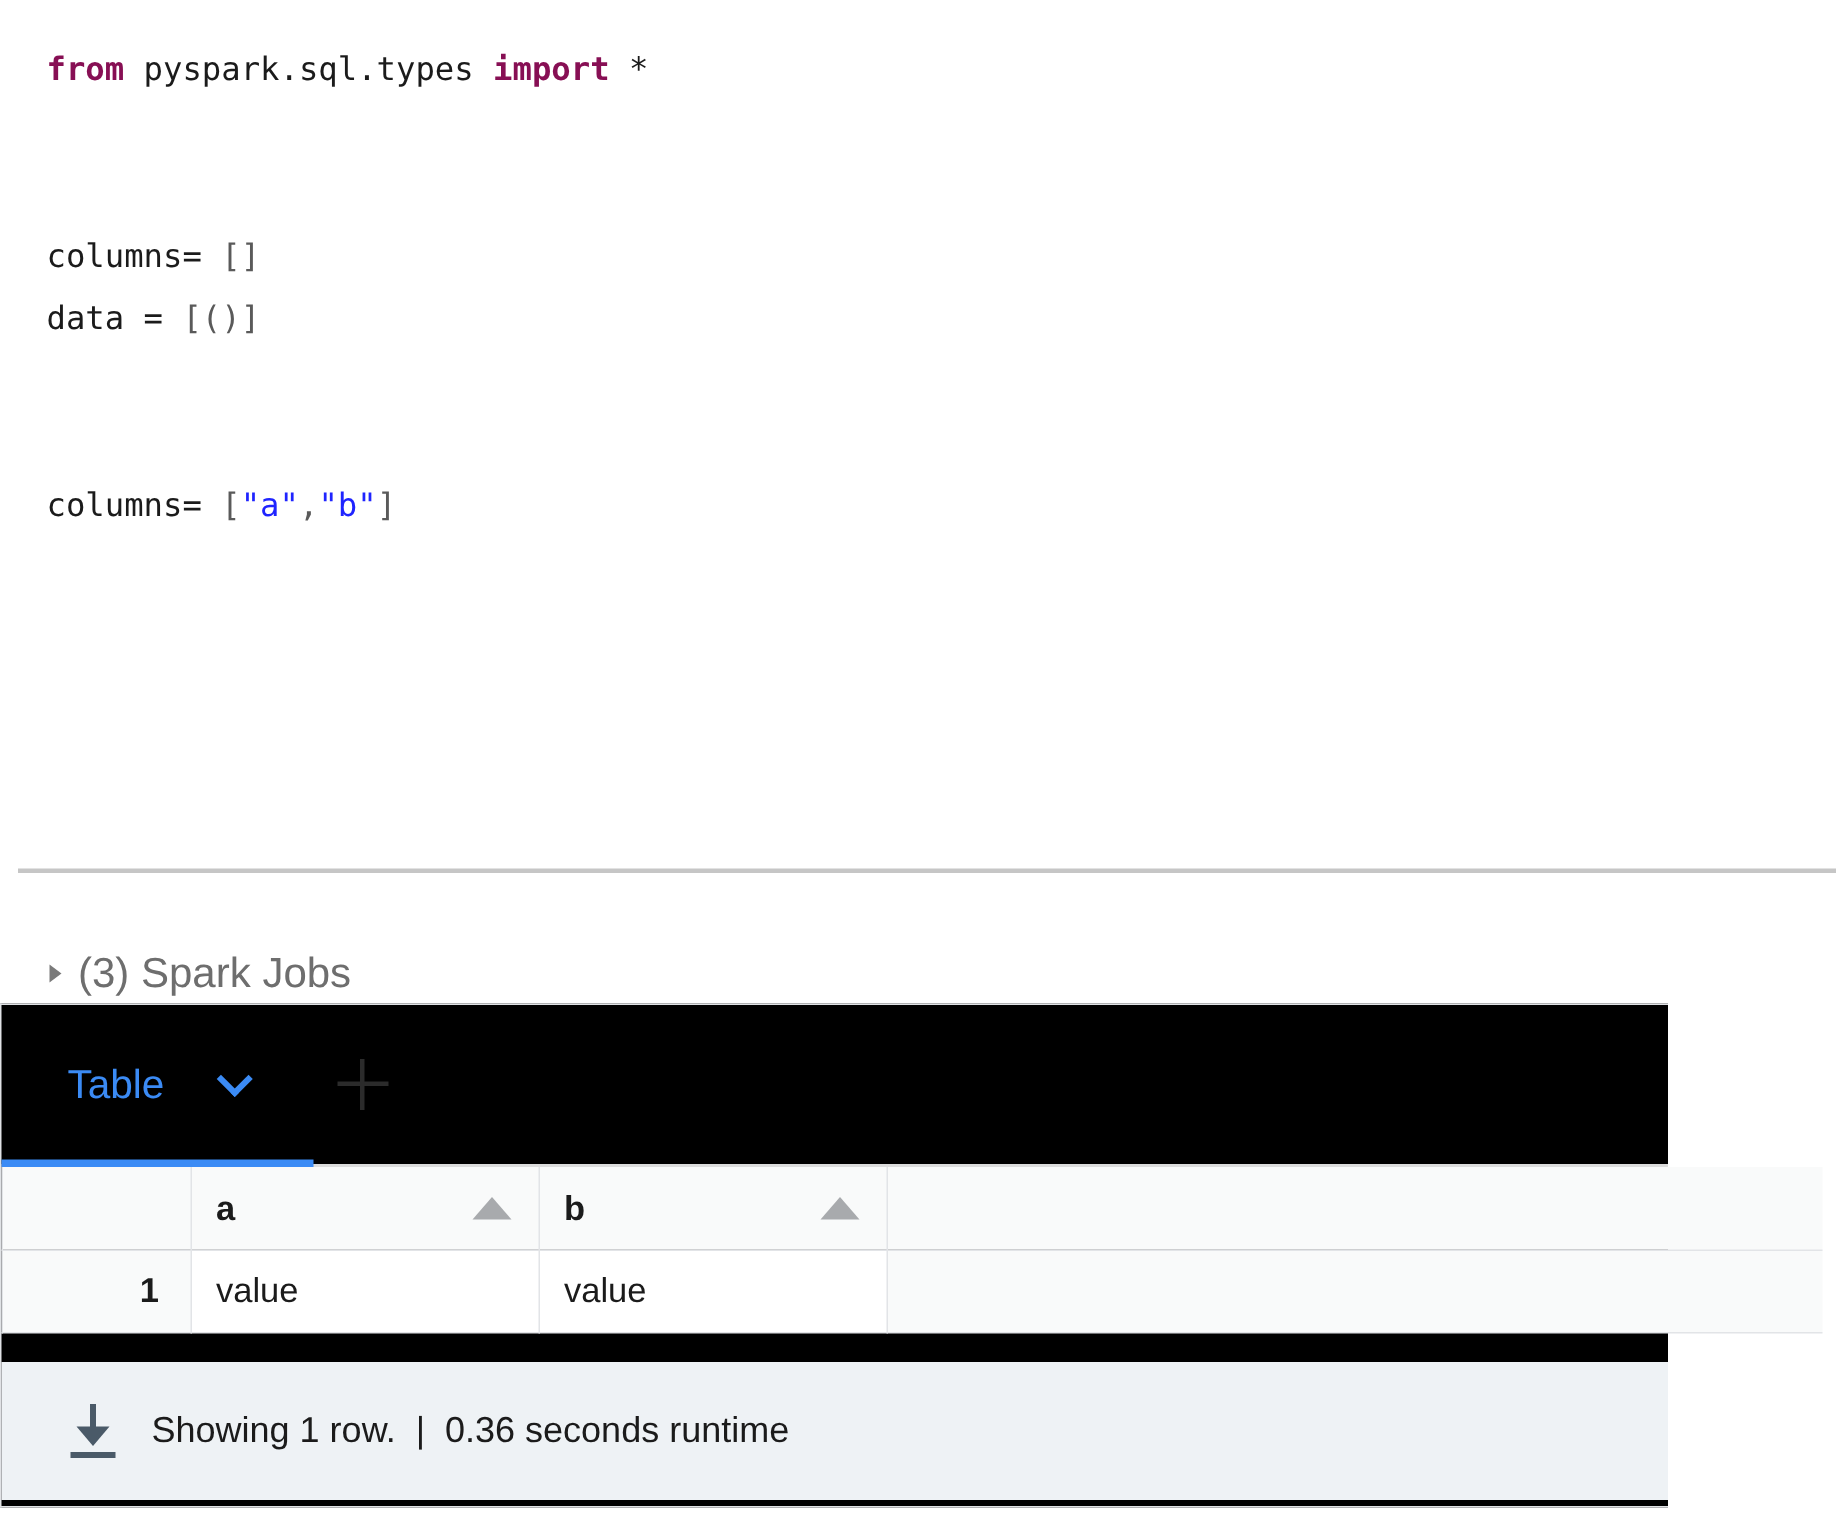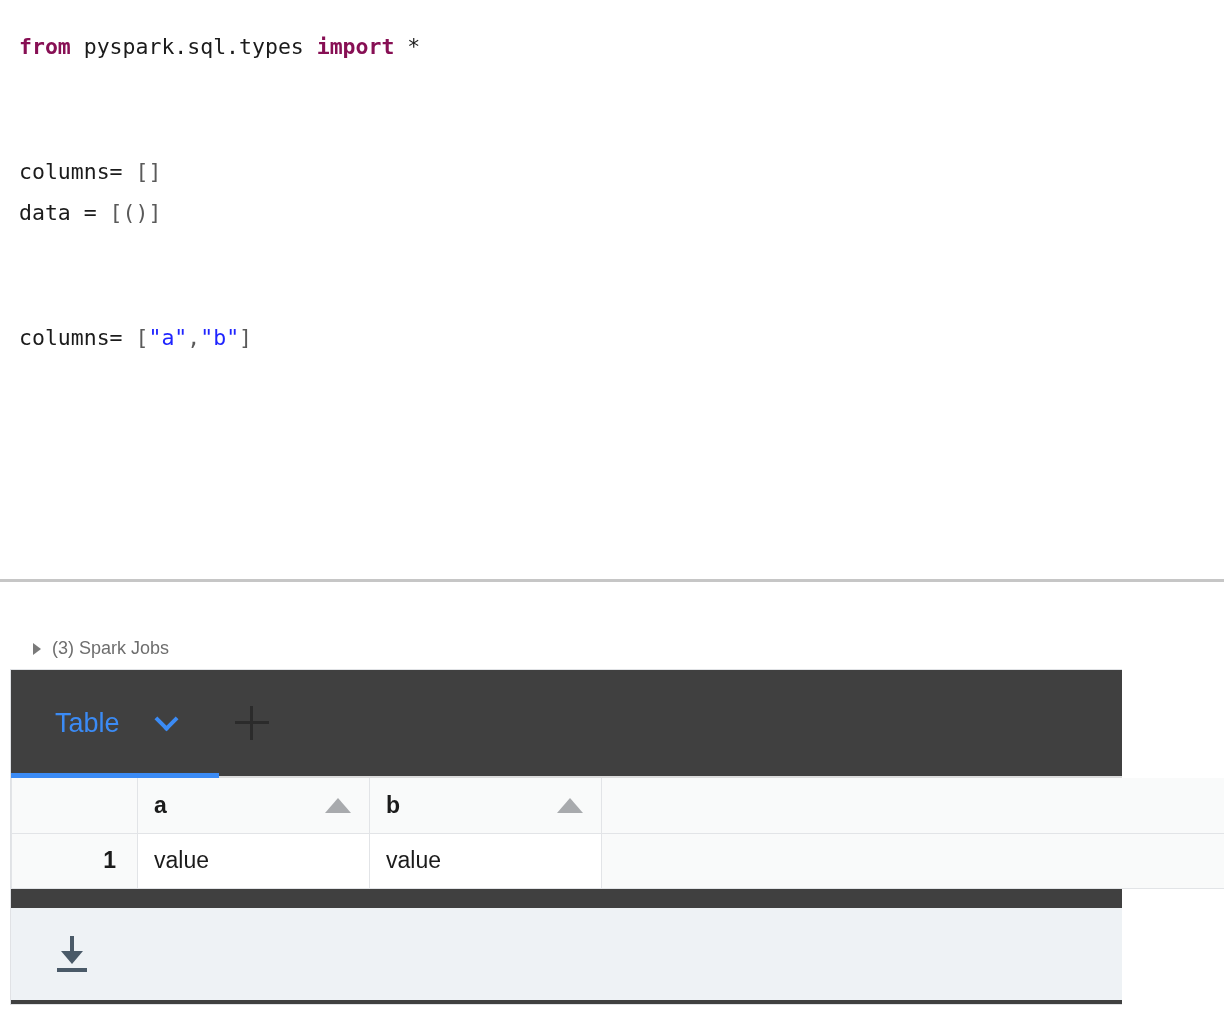--- a/index.html
+++ b/index.html
@@ -9,20 +9,21 @@
     background: #ffffff;
     font-family: "Liberation Sans", sans-serif;
     overflow: hidden;
   }
 
   
   .code-cell {
     position: relative;
     padding: 26px 0 17px 0;
     height: 582px;
+    margin-left: 12px;
   }
   .code-line {
     font-family: "DejaVu Sans Mono", monospace;
     font-size: 21.5px;
     line-height: 41.6px;
     color: #1b1b1b;
     white-space: pre;
     padding-left: 19px;
     letter-spacing: 0px;
   }
@@ -56,32 +57,32 @@
     height: 87px;
   }
   .tri-right {
     width: 0; height: 0;
     border-left: 8px solid #7a7a7a;
     border-top: 6px solid transparent;
     border-bottom: 6px solid transparent;
     flex: 0 0 auto;
   }
   .spark-jobs-label {
-    font-size: 18px;
+    font-size: 28px;
     color: #6e6e6e;
     font-family: "Liberation Sans", sans-serif;
   }
 
   
   .results-panel {
-    margin: 0 0 0 10px;
+    margin: 0 0 0 0;
     width: 1112px;
     border: 1px solid #e0e2e5;
     border-right: none;
-    background: #404040;
+    background: #000000;
     height: 336px;
   }
 
   .tabbar {
     position: relative;
     height: 108px;
     display: flex;
     align-items: center;
     padding-left: 44px;
     gap: 0;
@@ -277,15 +278,16 @@
       </tr>
     </tbody>
   </table>
 
   <div class="result-footer">
     <span class="dl-icon">
       <span class="stem"></span>
         <span class="head"></span>
         <span class="base"></span>
     </span>
+    <span class="footer-text">Showing 1 row.  |  0.36 seconds runtime</span>
   </div>
 
 </div>
 
 </body></html>

